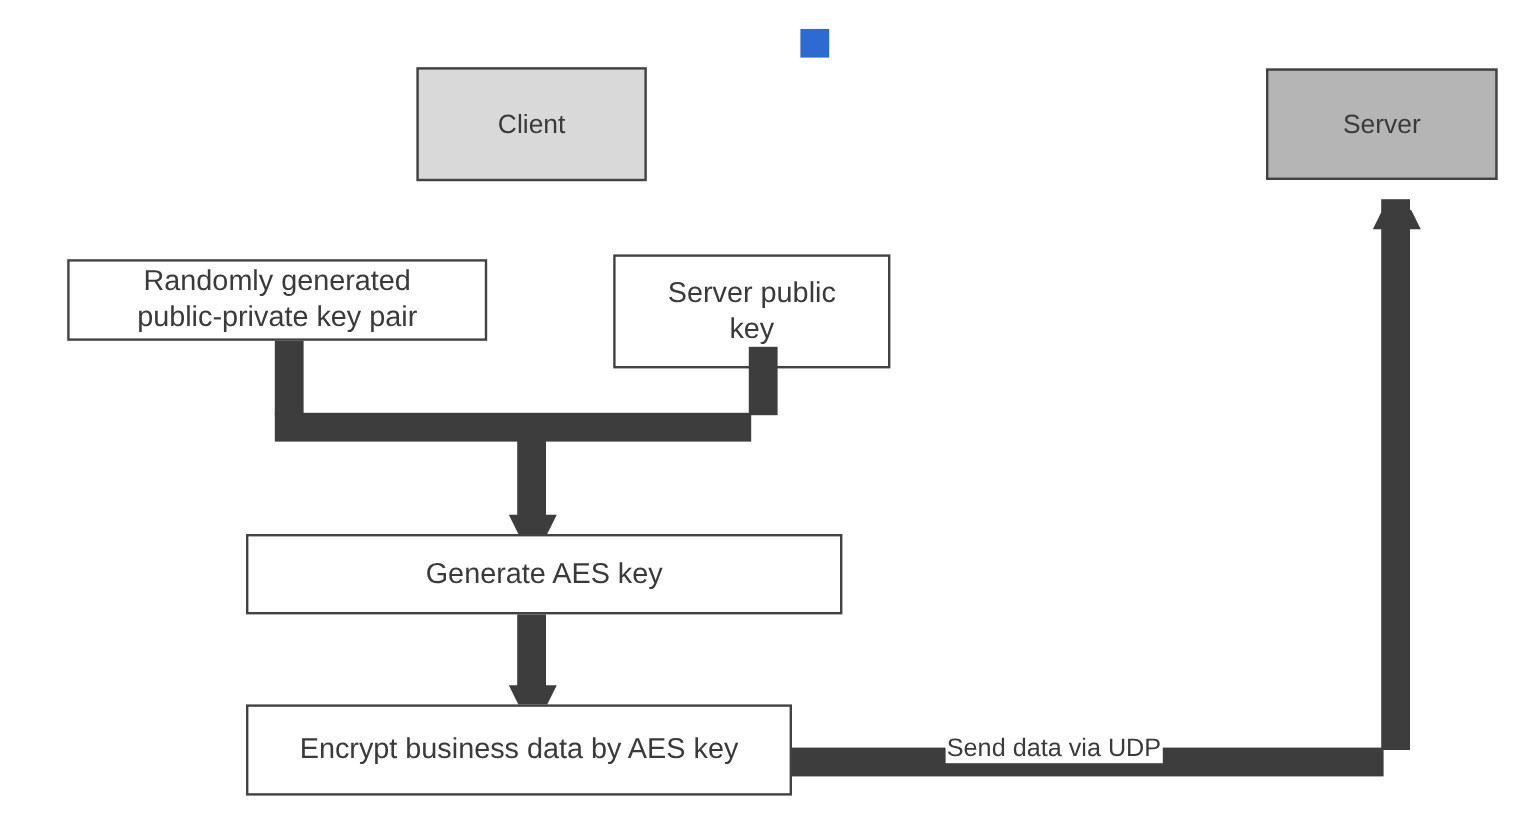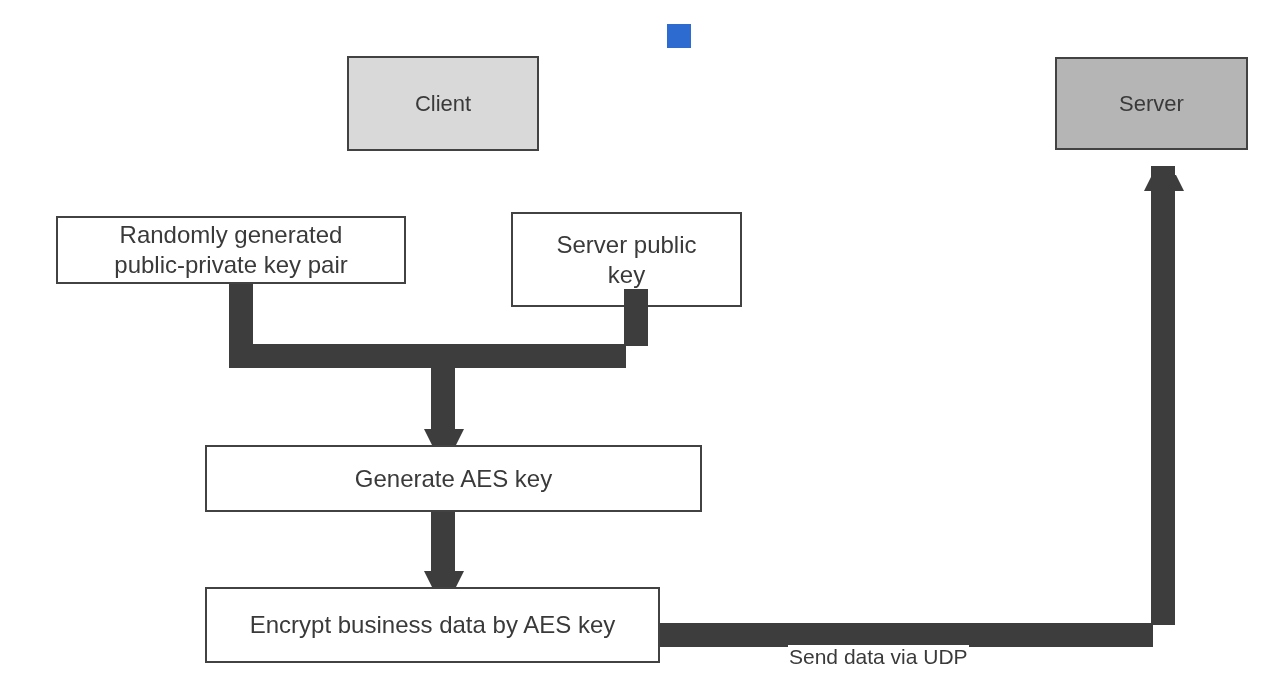--- a/index.html
+++ b/index.html
@@ -51,21 +51,21 @@
 
   .arrowhead{position:absolute;width:0;height:0;}
   .arrow-down{border-left:8px solid transparent;border-right:8px solid transparent;border-top:16px solid var(--line);}
   .arrow-up{border-left:8px solid transparent;border-right:8px solid transparent;border-bottom:16px solid var(--line);}
   .a-generate{left:400px;top:405px;}
   .a-encrypt{left:400px;top:547px;}
   .a-server{left:1120px;top:127px;}
 
   .edge-label{
     position:absolute;
-    left:764px;top:621px;
+    left:764px;top:588px;
     padding:0 1px;
     background:var(--canvas);
     color:var(--text);
     font-size:21px;
     line-height:24px;
   }
   .blue-artifact{
     position:absolute;
     left:643px;top:0;width:7px;height:3px;
     background:var(--artifact-blue);

